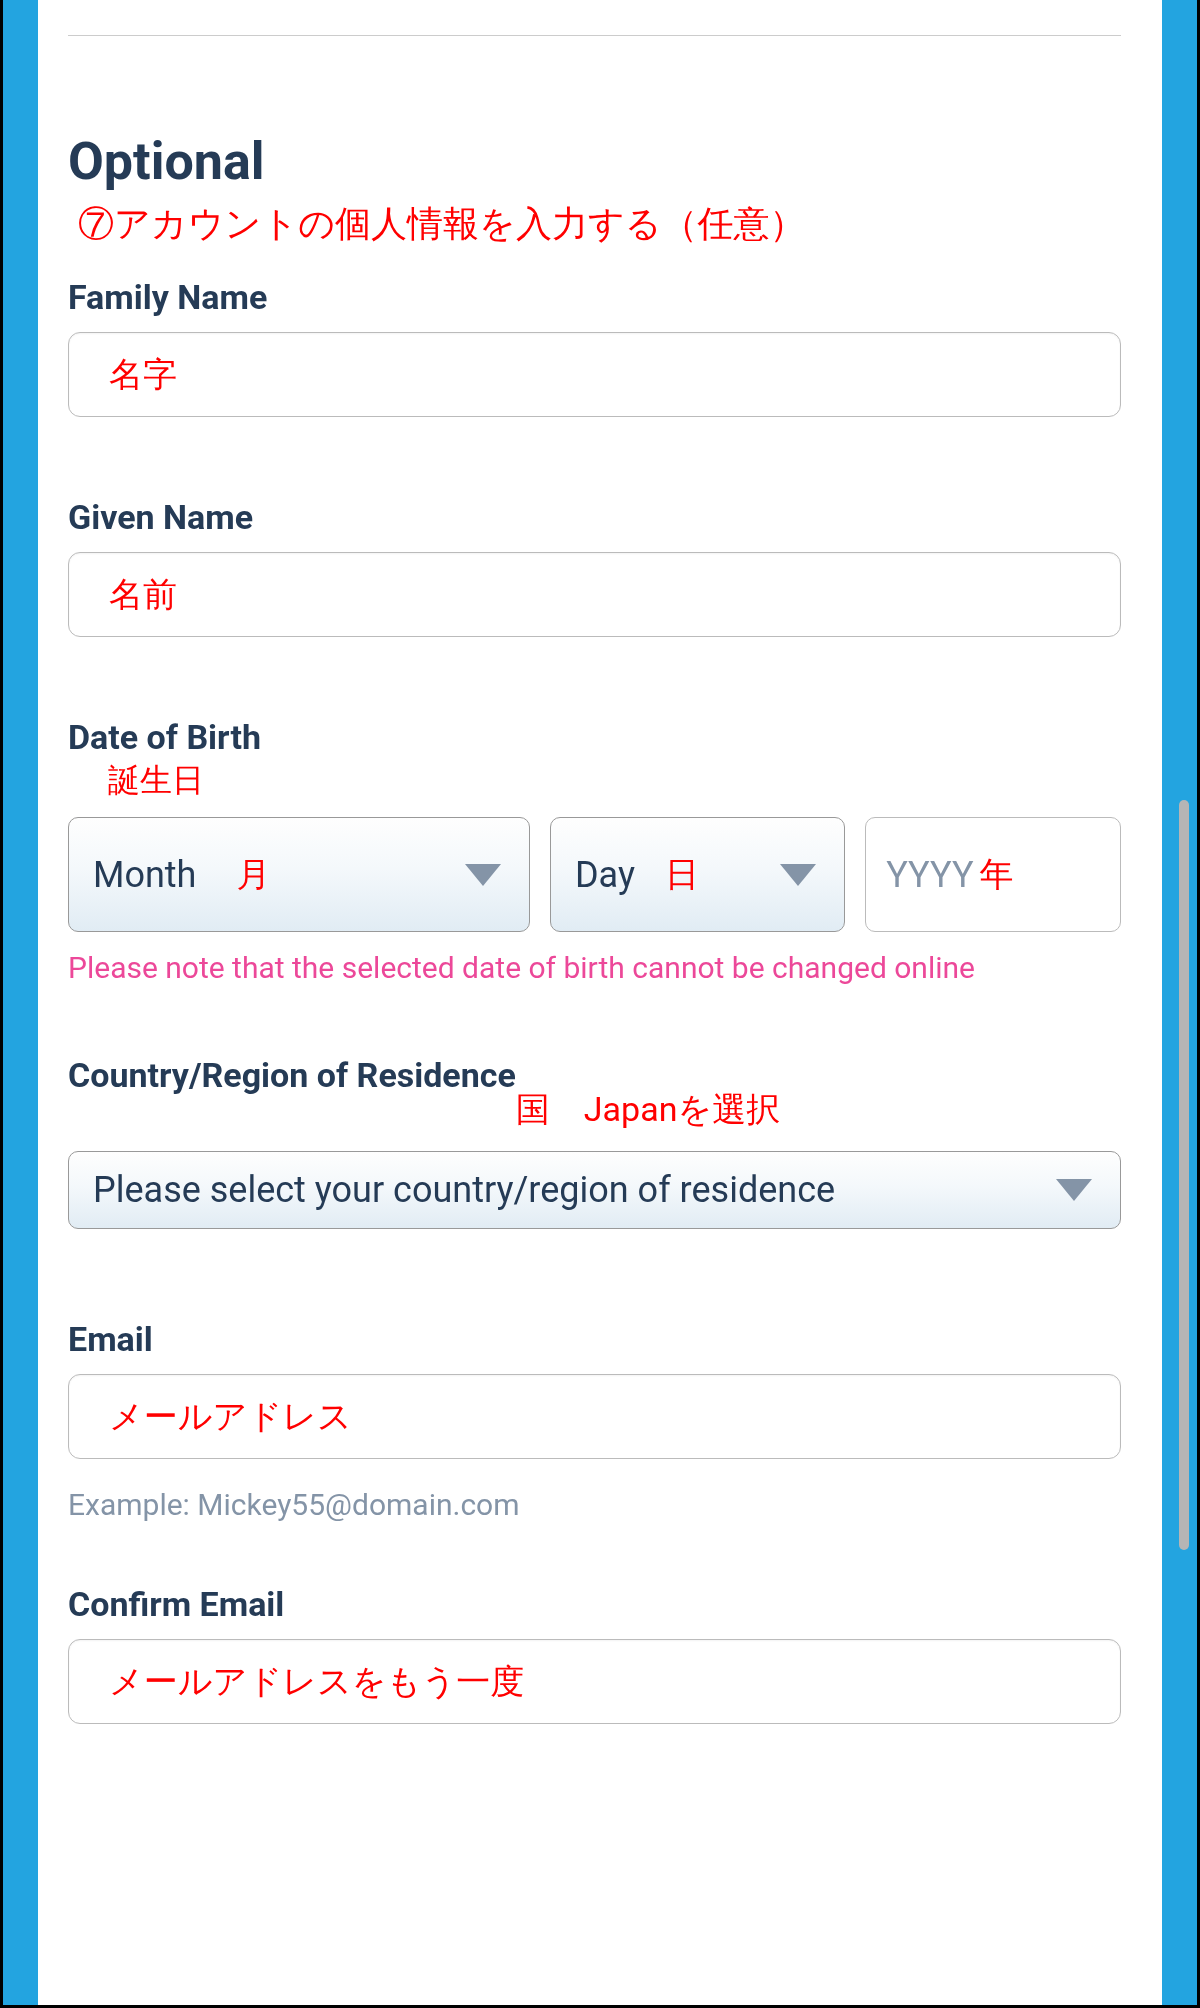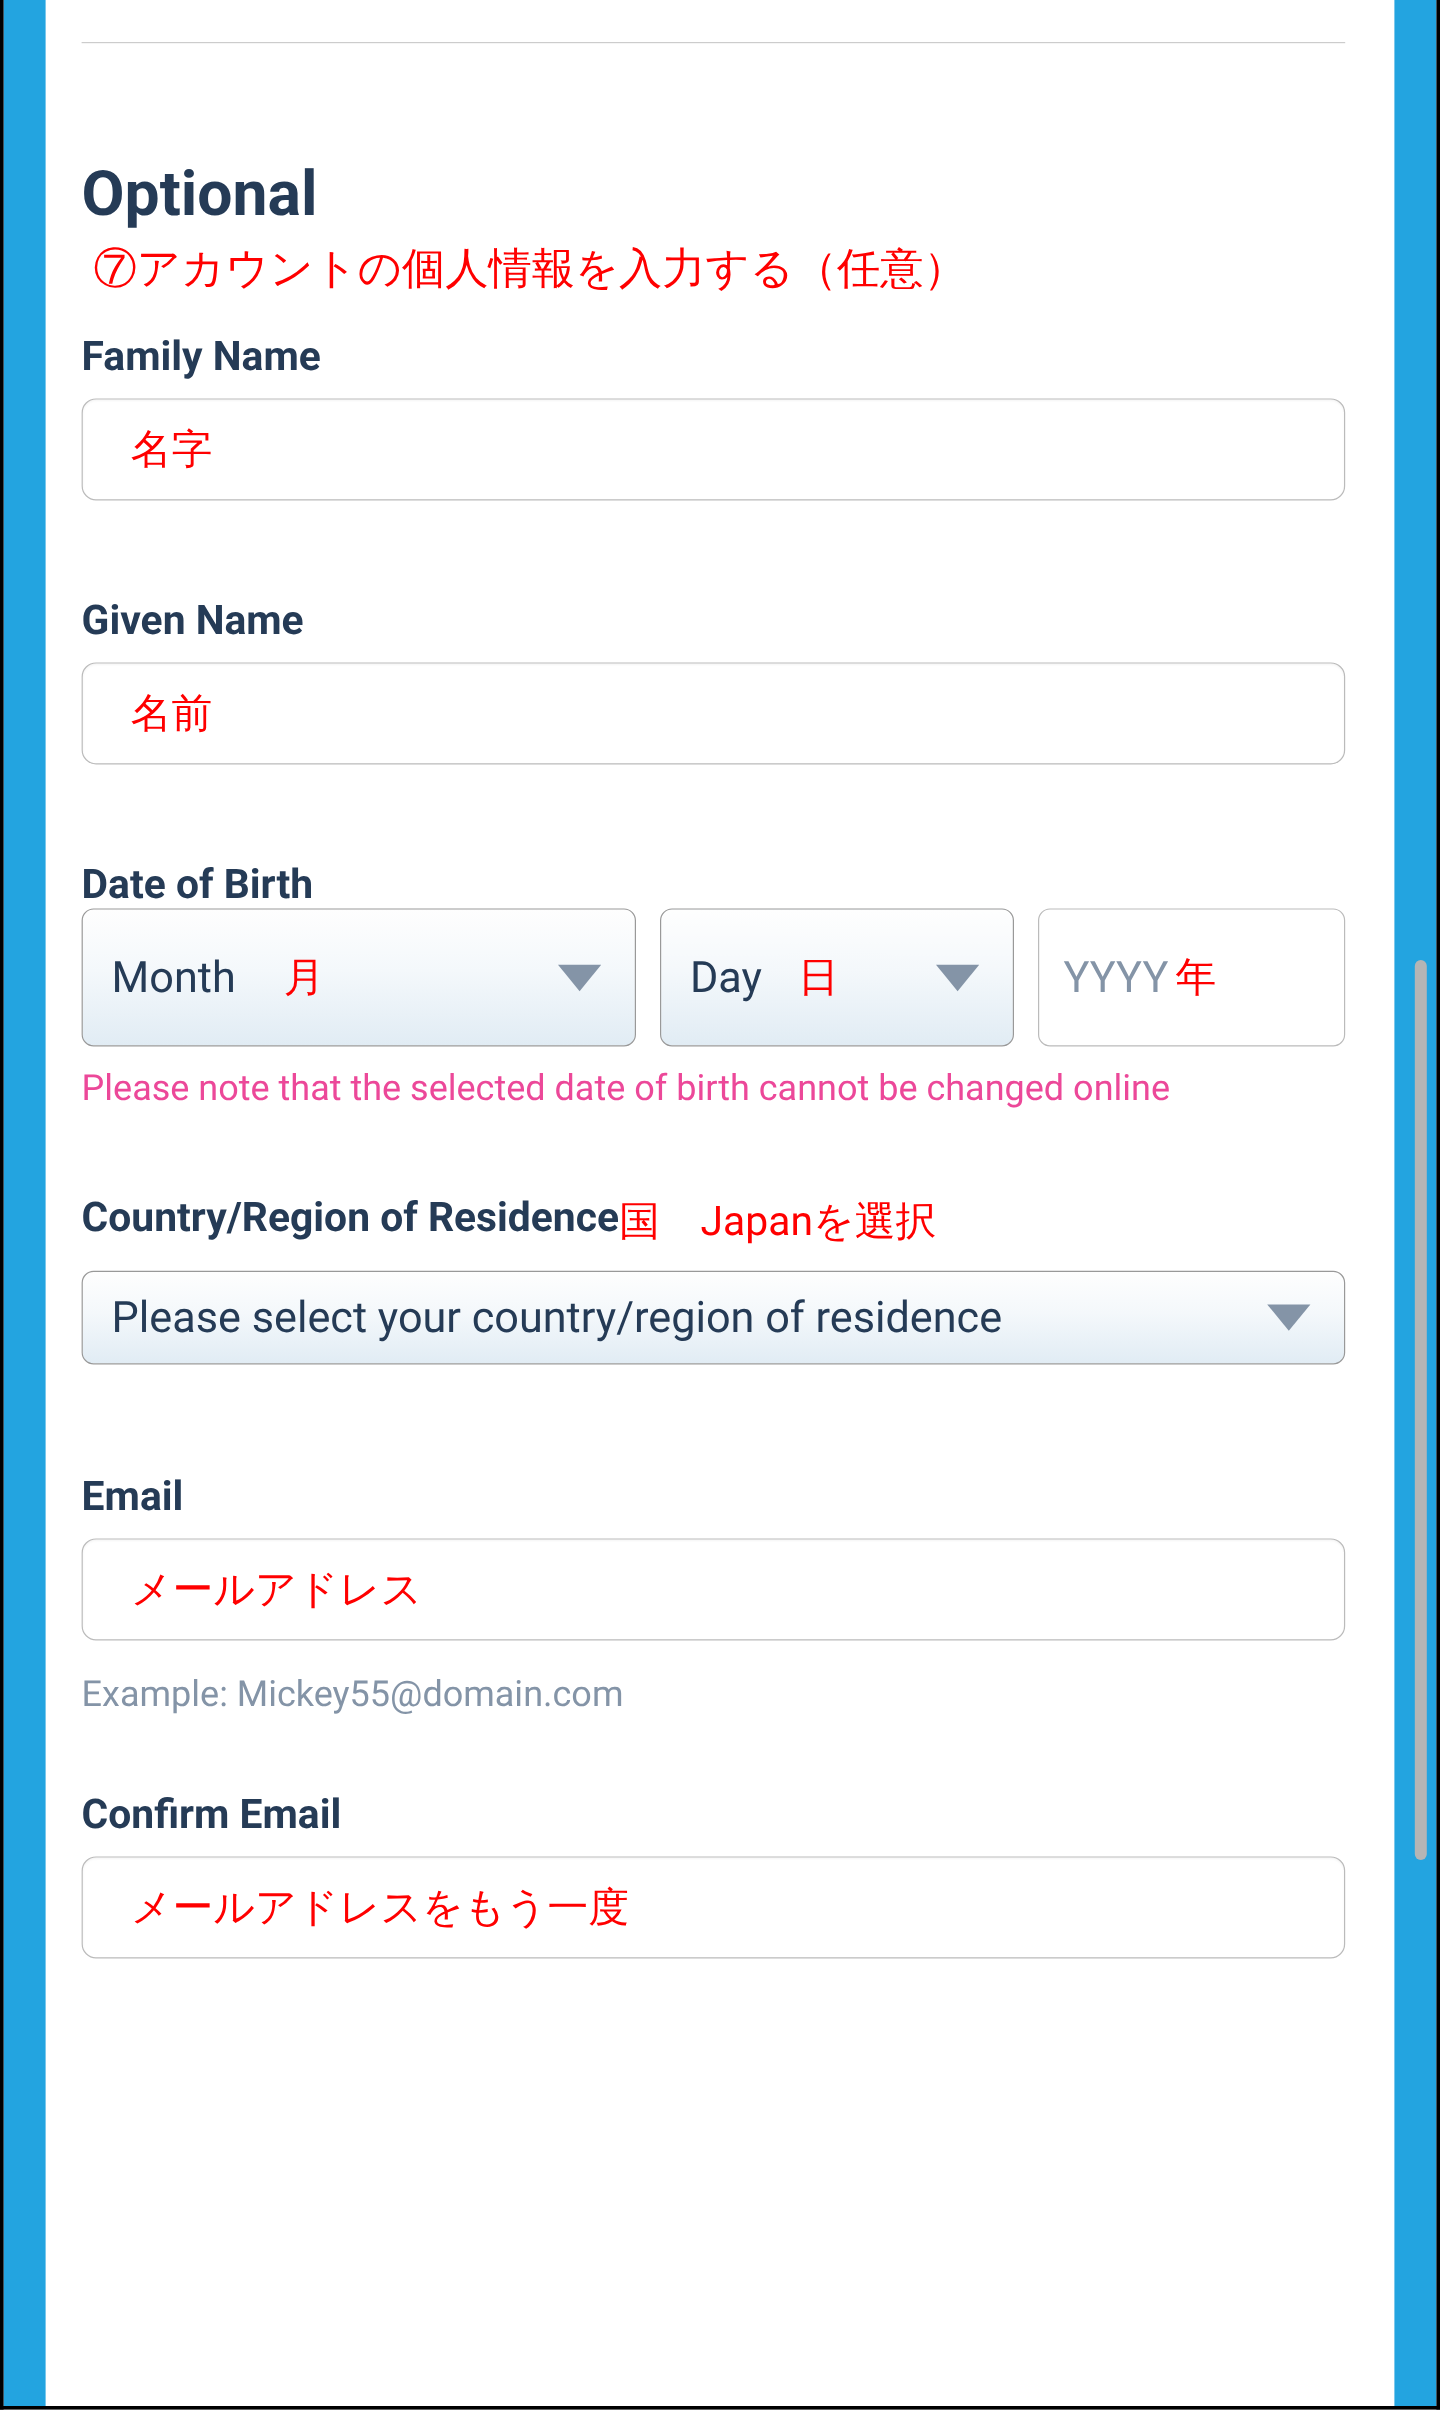--- a/index.html
+++ b/index.html
@@ -173,20 +173,21 @@
       white-space: nowrap;
     }
     .country-label-row {
       display: flex;
       align-items: flex-start;
       margin-bottom: 18px;
     }
     .country-annotation {
       color: #ff0000;
       font-size: 34px;
+      margin-top: 32px;
     }
     .country-select {
       width: 100%;
       height: 78px;
       border: 1px solid #999;
       border-radius: 10px;
       background: linear-gradient(to bottom, #fefefe 0%, #f4f8fb 45%, #e1ecf4 100%);
       display: flex;
       align-items: center;
       padding: 0 24px;
@@ -234,20 +235,21 @@
 
     <div class="field-group">
       <div class="field-label">Given Name</div>
       <div class="text-input">
         <span class="red-hint">名前</span>
       </div>
     </div>
 
     <div class="dob-group">
       <div class="field-label dob-label-wrap">Date of Birth</div>
+      <div class="dob-annotation">誕生日</div>
       <div class="dob-row">
         <div class="select-box select-month">
           <span class="placeholder">Month</span>
           <span class="red-hint">月</span>
           <span class="chevron-down"></span>
         </div>
         <div class="select-box select-day">
           <span class="placeholder">Day</span>
           <span class="red-hint">日</span>
           <span class="chevron-down"></span>

